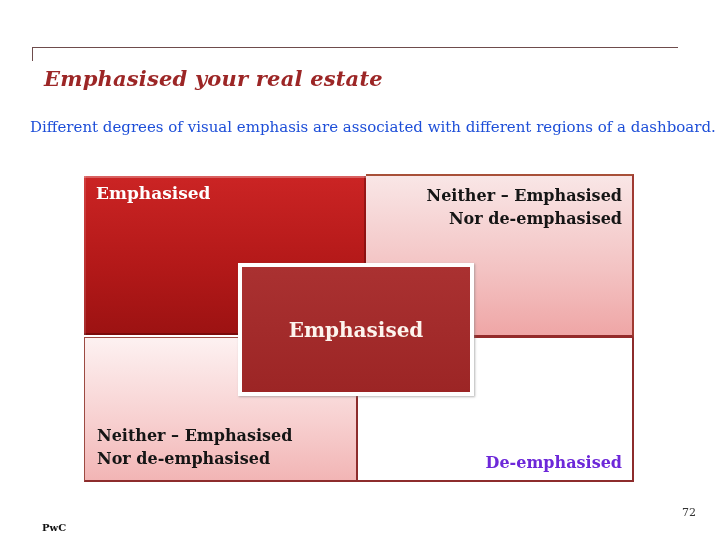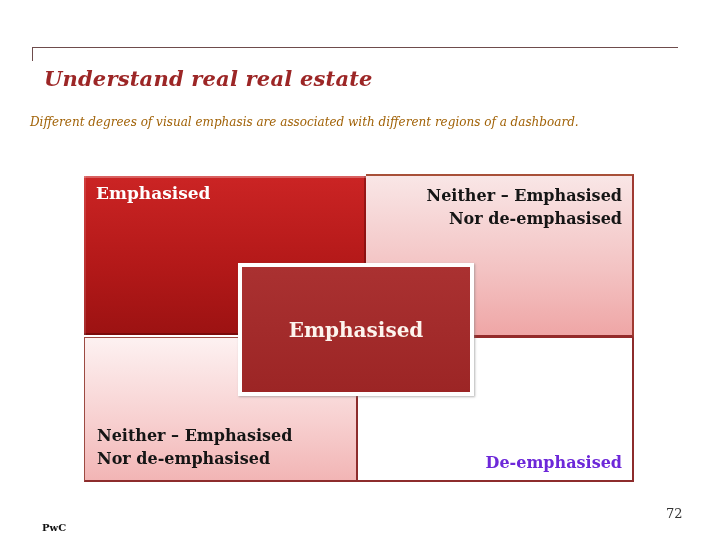--- a/index.html
+++ b/index.html
@@ -11,21 +11,21 @@
   .rule-h { position:absolute; left:32px; top:47px; width:646px; height:1px; background:#6e4c4c; }
   .rule-v { position:absolute; left:32px; top:47px; width:1px; height:14px; background:#6e4c4c; }
 
   .title {
     position:absolute; left:44px; top:52px;
     font-size:21px; font-weight:bold; font-style:italic; color:#9c2626;
     letter-spacing:0.2px; white-space:nowrap;
   }
   .subtitle {
     position:absolute; left:30px; top:103px;
-    font-size:12px; color:#a16207; white-space:nowrap;font-style:italic;
+    font-size:15px; color:#1d4ed8; white-space:nowrap;
   }
 
   
   .diagram { position:absolute; left:0; top:0; width:648px; height:540px; }
   .q { position:absolute; box-sizing:border-box; font-weight:bold; }
 
   .q-tl {
     left:84px; top:176px; width:282px; height:159px;
     background:linear-gradient(to bottom, #cb2424 0%, #b41919 55%, #9c1212 100%);
     box-shadow: inset 0 2px 0 rgba(255,255,255,0.28),
@@ -62,33 +62,33 @@
     box-shadow:1px 1px 2px rgba(120,120,120,0.55);
     display:flex; align-items:center; justify-content:center;
     color:#fdf4ee; font-size:20px; font-weight:bold;
   }
 
   .footer-logo {
     position:absolute; left:42px; top:506px;
     font-size:10px; font-weight:bold; color:#111111;margin-top:16px;
   }
   .page-number {
-    position:absolute; left:666px; top:506px;
-    font-size:13px; color:#333333;
+    position:absolute; left:682px; top:506px;
+    font-size:11px; color:#333333;
   }
 </style>
 </head>
 <body>
 
 <div class="slide">
 
   <div class="rule-h"></div>
   <div class="rule-v"></div>
 
-  <h1 class="title">Understand real real estate</h1>
+  <h1 class="title">Emphasised your real estate</h1>
 
   <p class="subtitle">Different degrees of visual emphasis are associated with different regions of a dashboard.</p>
 
   <div class="diagram">
 
     <div class="q q-tl">
       <span>Emphasised</span>
     </div>
 
     <div class="q q-tr">

